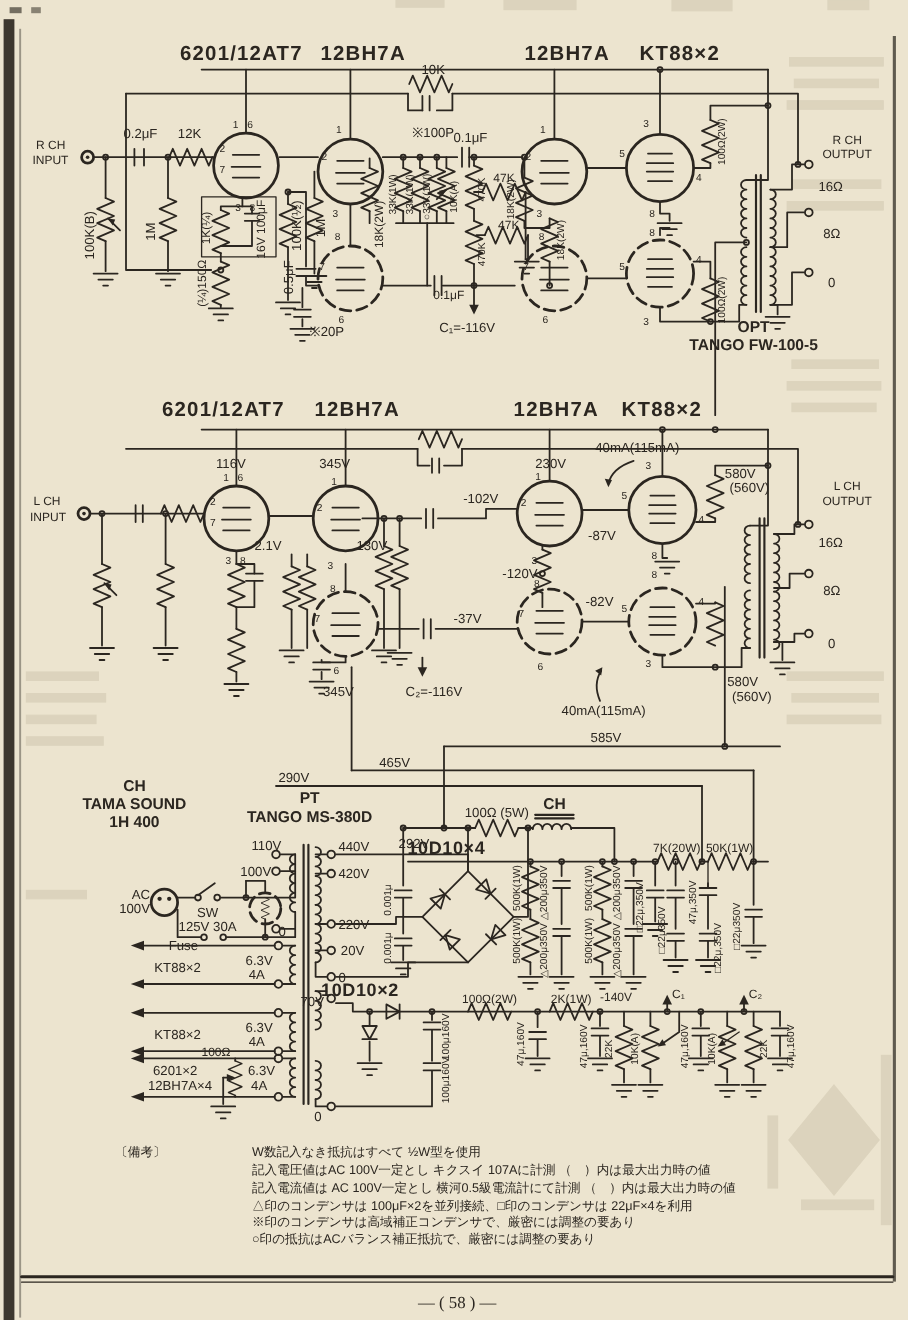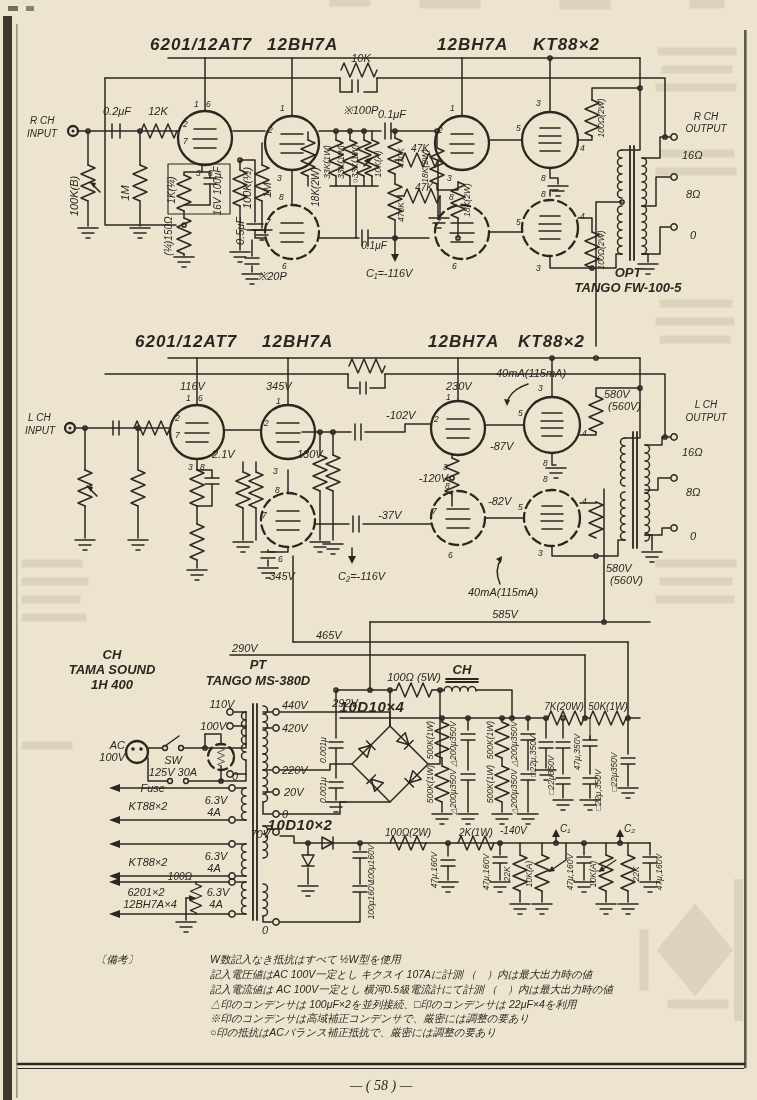--- a/index.html
+++ b/index.html
@@ -1,16 +1,16 @@
 <!DOCTYPE html>
 <html><head>
 <meta charset="utf-8">
 <style>
   html,body{margin:0;padding:0;background:#c9c1ab;}
-  .page{position:relative;width:757px;height:1100px;background:#ece4cf;overflow:hidden;font-style:italic;}
+  .page{position:relative;width:757px;height:1100px;background:#ece4cf;overflow:hidden;}
   svg{position:absolute;left:0;top:0;}
   svg text{font-family:"Liberation Sans",sans-serif;fill:#2b2620;}
   .s8{font-size:8.5px;}
   .s10{font-size:10px;}
   .s11{font-size:11px;}
   .b13{font-size:13px;font-weight:bold;}
   .b15{font-size:15px;font-weight:bold;letter-spacing:.5px;}
   .b17{font-size:17px;font-weight:bold;letter-spacing:1px;}
   .note{font-size:10.5px;}
   .serif{font-family:"Liberation Serif",serif;font-size:14px;}

